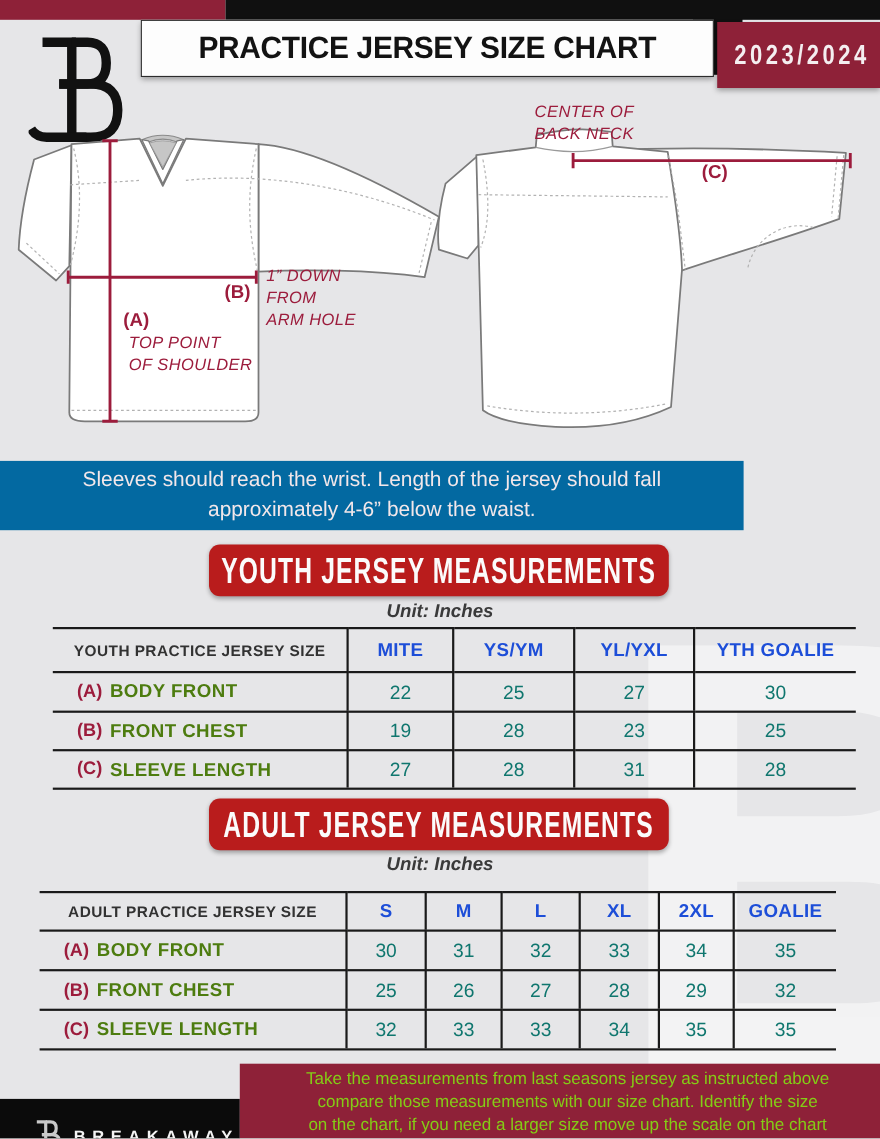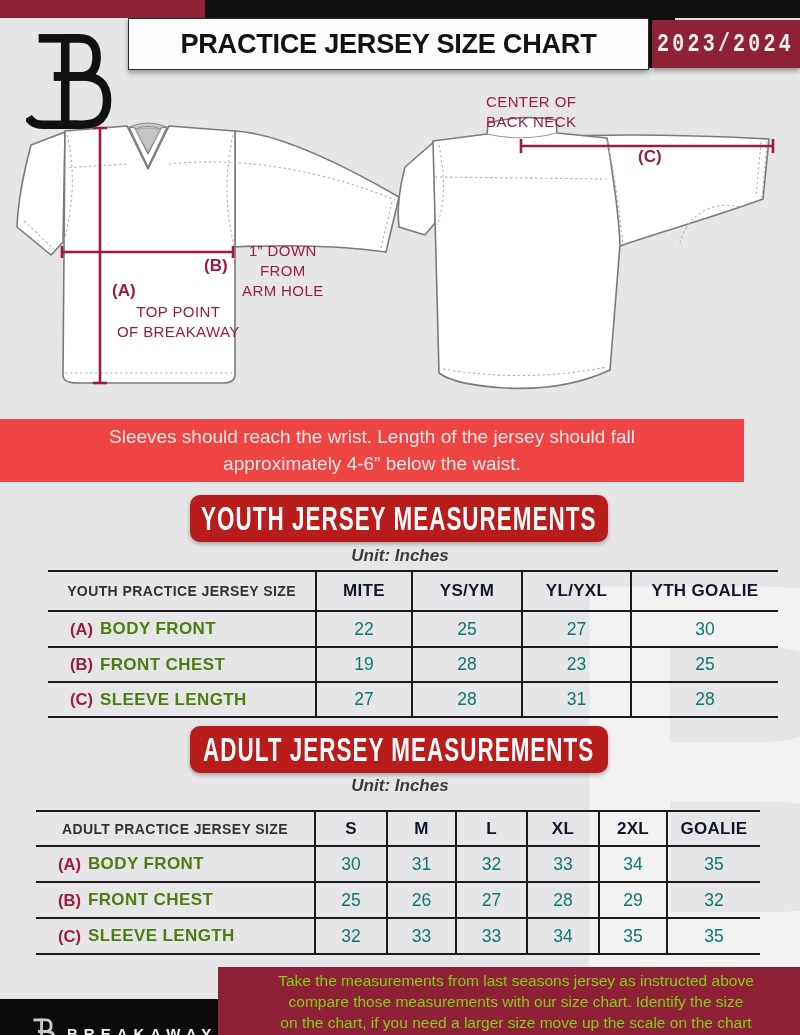--- a/index.html
+++ b/index.html
@@ -7,47 +7,47 @@
   #page{position:relative;width:800px;height:1035px;margin:0 auto;background:#e6e6e8;overflow:hidden;}
   .abs{position:absolute;}
 
   
   .topbar-maroon{left:0;top:0;width:205px;height:18px;background:#8e2138;}
   .topbar-black{left:205px;top:0;width:595px;height:18px;background:#101010;}
   .header-gap{left:630px;top:0;width:45px;height:68px;background:#101010;}
   .title-box{left:128px;top:18px;width:519px;height:50px;background:#fdfdfd;border:1px solid #2c2c2c;
     box-shadow:0 3px 5px rgba(0,0,0,.35);display:flex;align-items:center;justify-content:center;}
   .title-box span{font-size:28px;font-weight:700;color:#131313;letter-spacing:-0.3px;white-space:nowrap;transform:scaleX(.97);}
-  .season-box{left:652px;top:20px;width:148px;height:48px;background:#8e2138;box-shadow:0 3px 5px rgba(0,0,0,.35);
-    display:flex;align-items:center;justify-content:center;font-family:Liberation Mono, monospace;}
+  .season-box{left:652px;top:20px;width:148px;height:60px;background:#8e2138;box-shadow:0 3px 5px rgba(0,0,0,.35);
+    display:flex;align-items:center;justify-content:flex-start;}
   .season-box span{font-size:25px;font-weight:700;color:#f4eef0;letter-spacing:4px;white-space:nowrap;transform:scaleX(.8);}
 
   
   .watermark{left:552px;top:498px;font-size:560px;line-height:1;font-weight:700;color:#ffffff;opacity:.5;}
 
   
   .key-label{color:#9c1c3c;font-weight:700;font-size:17px;}
-  .ann{color:#9c1c3c;font-size:15px;letter-spacing:.4px;line-height:20px;font-weight:500;text-align:center;}
-
-  
-  .banner{left:0;top:419px;width:744px;height:63px;background:#ef4444;display:flex;flex-direction:column;
+  .ann{color:#9c1c3c;font-style:italic;font-size:15px;letter-spacing:.4px;line-height:20px;font-weight:500;}
+
+  
+  .banner{left:0;top:419px;width:676px;height:63px;background:#0369a1;display:flex;flex-direction:column;
     align-items:center;justify-content:center;gap:1px;}
   .banner div{color:#f2e7ea;font-size:19px;line-height:26px;}
 
   
   .section-box{width:418px;height:47px;background:#b91c1c;border-radius:10px;display:flex;align-items:center;justify-content:center;box-shadow:0 2px 4px rgba(0,0,0,.3);}
   .section-box span{color:#fbfbfb;font-size:33px;font-weight:700;letter-spacing:1.5px;white-space:nowrap;transform:scaleX(.68);transform-origin:center;}
   .unit{width:800px;left:0;text-align:center;font-style:italic;font-weight:700;font-size:17px;color:#3a3a3a;}
 
   
   .tbl{display:grid;border-bottom:2px solid #1a1a1a;}
   .tbl .cell{display:flex;align-items:center;justify-content:center;border-top:2px solid #1a1a1a;}
   .tbl .vline{border-right:2px solid #1a1a1a;}
   .tbl .th-size{font-size:14px;font-weight:600;color:#323232;letter-spacing:.4px;text-align:center;}
-  .tbl .th-col{font-size:17px;font-weight:700;color:#0f172a;letter-spacing:.3px;}
+  .tbl .th-col{font-size:17px;font-weight:700;color:#1d4ed8;letter-spacing:.3px;}
   .tbl .num{font-size:17.5px;color:#0f766e;}
   .tbl .lbl{justify-content:flex-start;padding-left:22px;gap:7px;}
   .tbl .lbl .key{color:#9c1c3c;font-weight:700;font-size:16.5px;}
   .tbl .lbl .txt{color:#4d7c0f;font-weight:600;font-size:17px;letter-spacing:.4px;}
 
   
   .footer-black{left:0;top:999px;width:218px;height:68px;background:#0b0b0b;display:flex;align-items:center;padding-left:30px;gap:11px;box-sizing:border-box;}
   .footer-black span{color:#f5f5f5;font-weight:700;font-size:15px;letter-spacing:6px;white-space:nowrap;}
   .footer-maroon{left:218px;top:967px;width:582px;height:68px;background:#8e2138;display:flex;flex-direction:column;justify-content:center;padding-left:14px;box-sizing:border-box;}
   .footer-maroon div{color:#84cc16;font-size:15.5px;line-height:21px;text-align:center;}
@@ -136,21 +136,21 @@
         <path d="M126,41 H378"></path>
           <path d="M126,34 V48"></path>
           <path d="M378,34 V48"></path>
       </g>
     </g>
   </svg>
 
   <div class="abs key-label" style="left:112px;top:281px;">(A)</div>
   <div class="abs ann" style="left:117px;top:302px;">
     <div>TOP POINT</div>
-    <div>OF BREAKAWAY</div>
+    <div>OF SHOULDER</div>
   </div>
   <div class="abs key-label" style="left:204px;top:256px;">(B)</div>
   <div class="abs ann" style="left:242px;top:241px;">
     <div>1” DOWN</div>
     <div>FROM</div>
     <div>ARM HOLE</div>
   </div>
   <div class="abs ann" style="left:486px;top:92px;">
     <div>CENTER OF</div>
     <div>BACK NECK</div>

